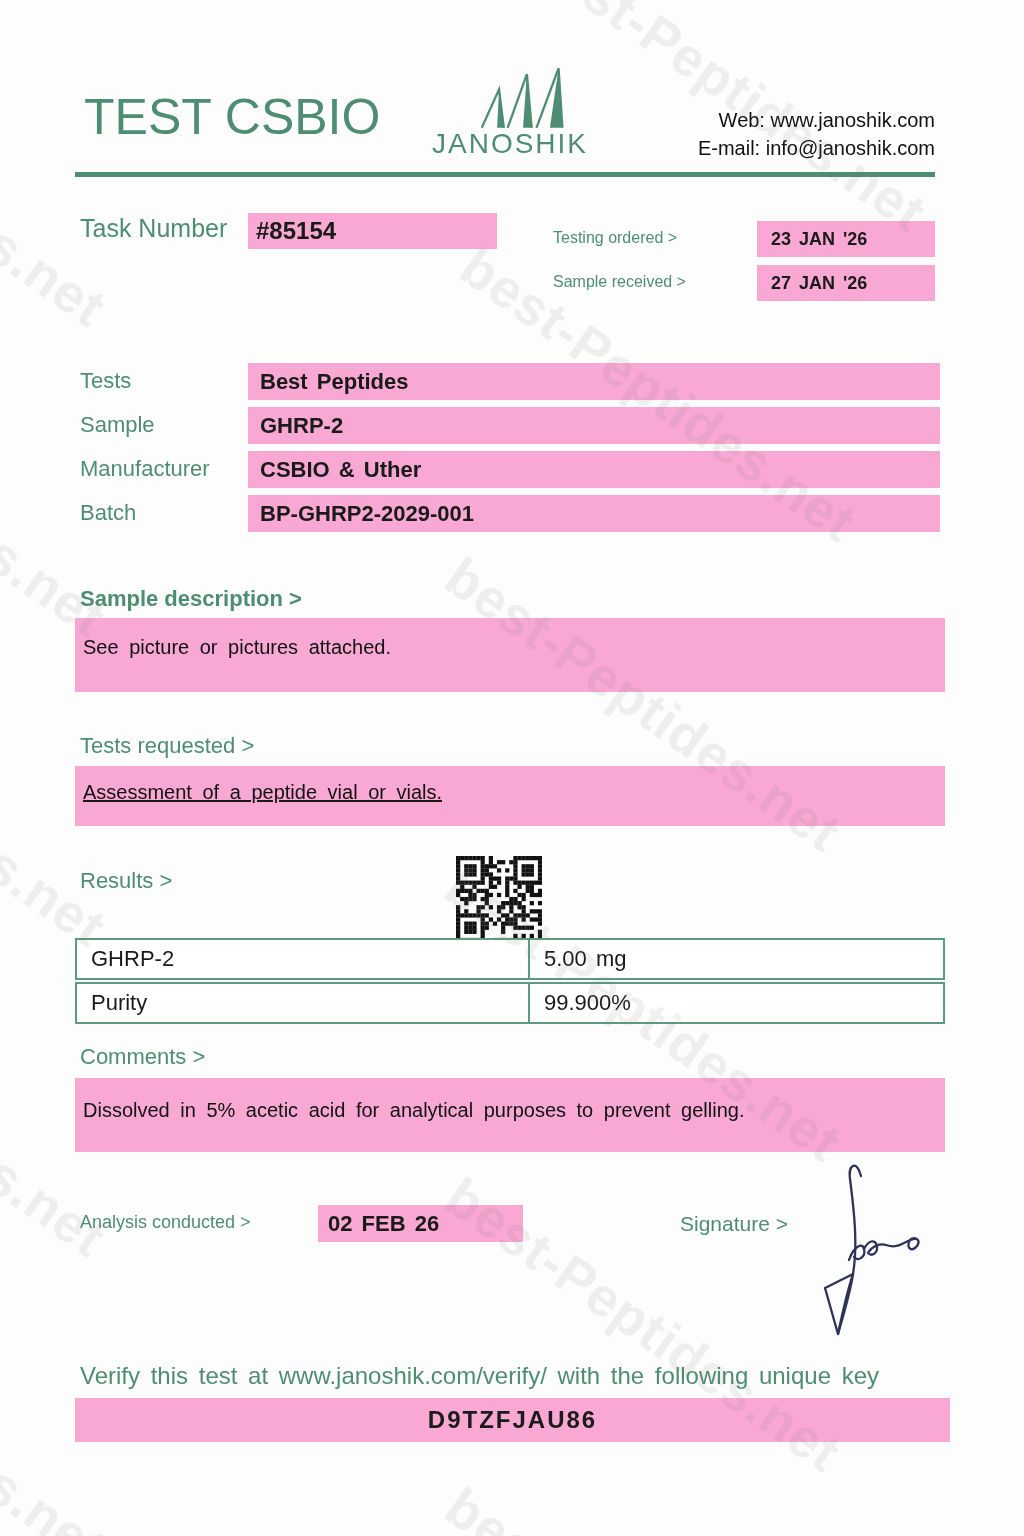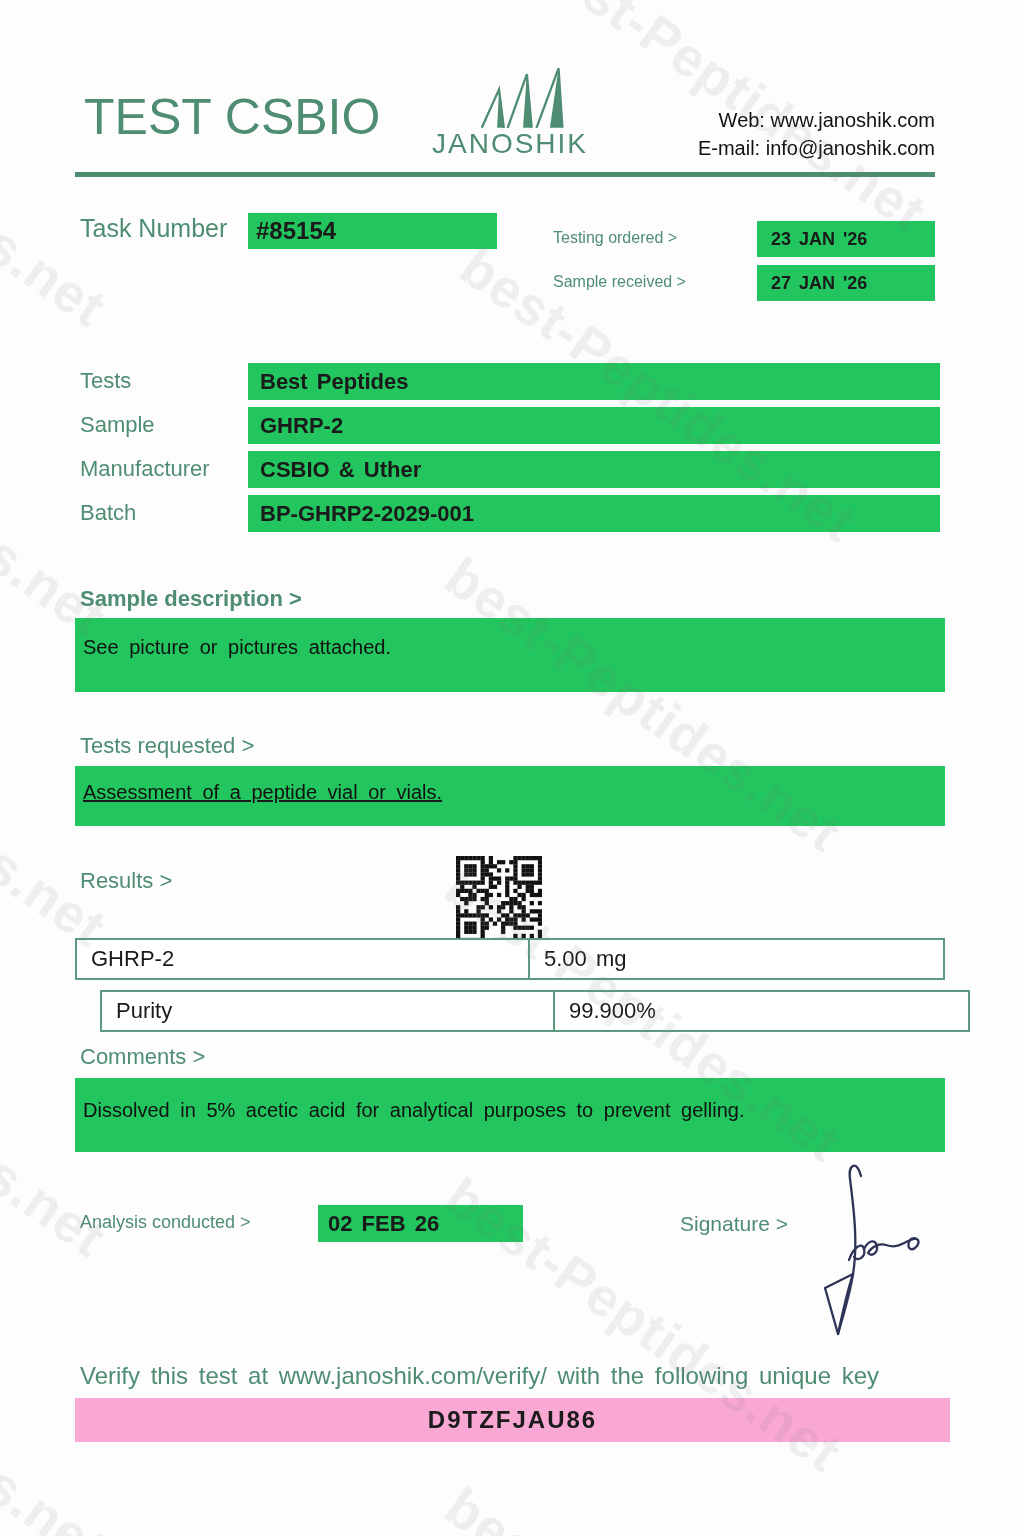--- a/index.html
+++ b/index.html
@@ -16,21 +16,21 @@
   }
   .wm1{left:555px;top:-75px;}  .wm2{left:-265px;top:20px;}
   .wm3{left:485px;top:235px;}  .wm4{left:-265px;top:330px;}
   .wm5{left:470px;top:545px;}  .wm6{left:-265px;top:640px;}
   .wm7{left:470px;top:855px;}  .wm8{left:-265px;top:950px;}
   .wm9{left:470px;top:1165px;} .wm10{left:-265px;top:1260px;}
   .wm11{left:470px;top:1475px;}
   
   .abs{position:absolute;z-index:2;}
   .green{color:#4e8d72;}
-  .field{background:#22c55e;}
+  .field{background:#f9a8d4;}
   
   .title{left:84px;top:90px;font-size:50px;line-height:1.1;color:#4e8d72;letter-spacing:0;}
   .logo-icon{left:476px;top:68px;width:96px;height:62px;}
   .logo-text{left:415px;top:128px;width:190px;text-align:center;
              font-size:28px;letter-spacing:2px;color:#4e8d72;}
   .contact{right:89px;top:106px;text-align:right;font-size:20px;line-height:28px;color:#111;}
   .rule{left:75px;top:172px;width:860px;height:5px;background:#4e8d72;}
   
   .task-label{left:80px;top:214px;font-size:25px;}
   .task-field{left:248px;top:213px;width:249px;height:36px;}
@@ -52,21 +52,21 @@
   .sec-box{left:75px;width:870px;}
   .box-desc{top:618px;height:74px;}
   .box-tests{top:766px;height:60px;text-decoration:underline;}
   .box-comments{top:1078px;height:74px;}
   .sec-body{padding:18px 0 0 8px;font-size:20px;word-spacing:5px;color:#121212;}
   
   .qr{left:456px;top:856px;width:86px;height:86px;}
   .res-table{left:75px;top:938px;width:870px;height:86px;}
   .res-row{position:absolute;left:0;width:866px;height:38px;border:2px solid #5d9a80;
            background:#fff;display:flex;}
-  .rr1{top:0;} .rr2{top:52px;margin-left:25px;}
+  .rr1{top:0;} .rr2{top:44px;}
   .res-name{width:437px;border-right:2px solid #5d9a80;padding-left:14px;
             line-height:38px;font-size:22px;}
   .res-value{flex:1;padding-left:14px;line-height:38px;font-size:22px;word-spacing:3px;}
   
   .analysis-label{left:80px;top:1212px;font-size:18px;}
   .analysis-field{left:318px;top:1205px;width:205px;height:37px;}
   .analysis-value{padding-left:10px;line-height:37px;font-size:22px;font-weight:700;word-spacing:3px;}
   .sig-label{left:680px;top:1212px;font-size:21px;}
   .sig-img{left:812px;top:1158px;width:120px;height:190px;}
   

